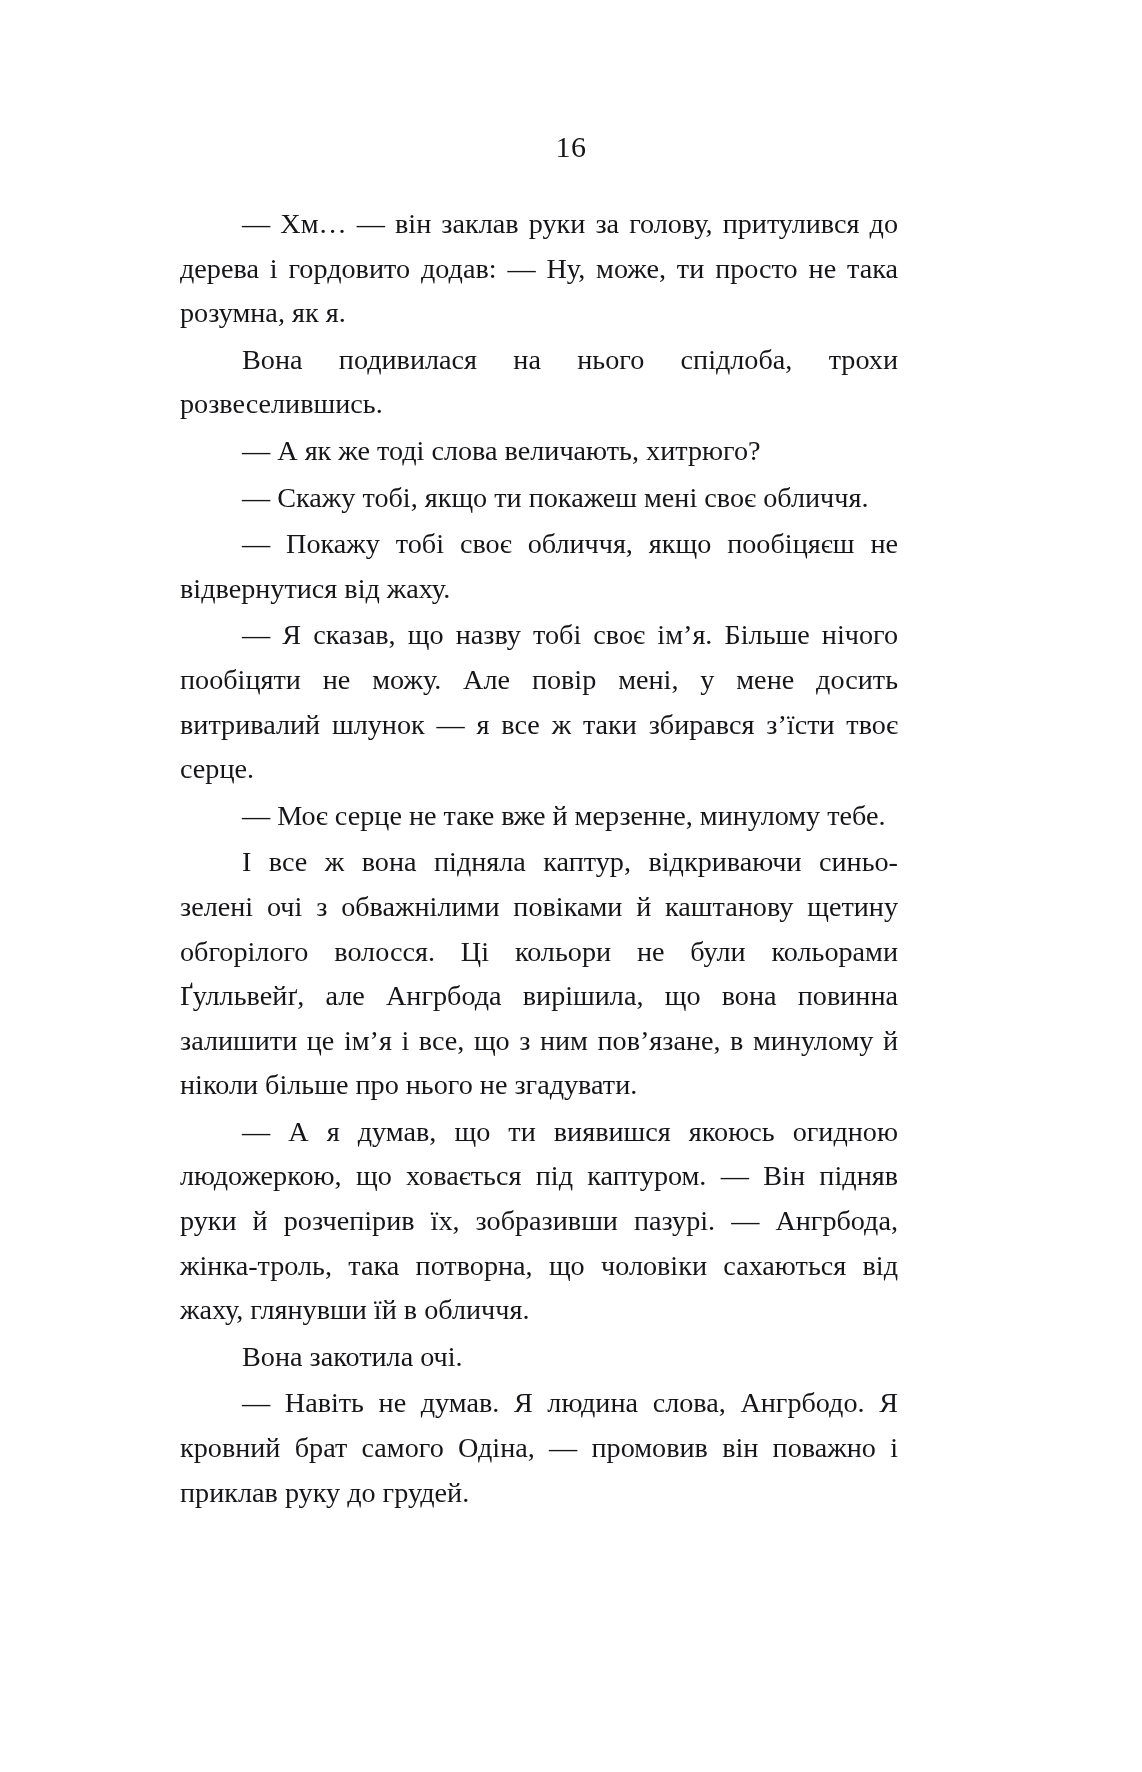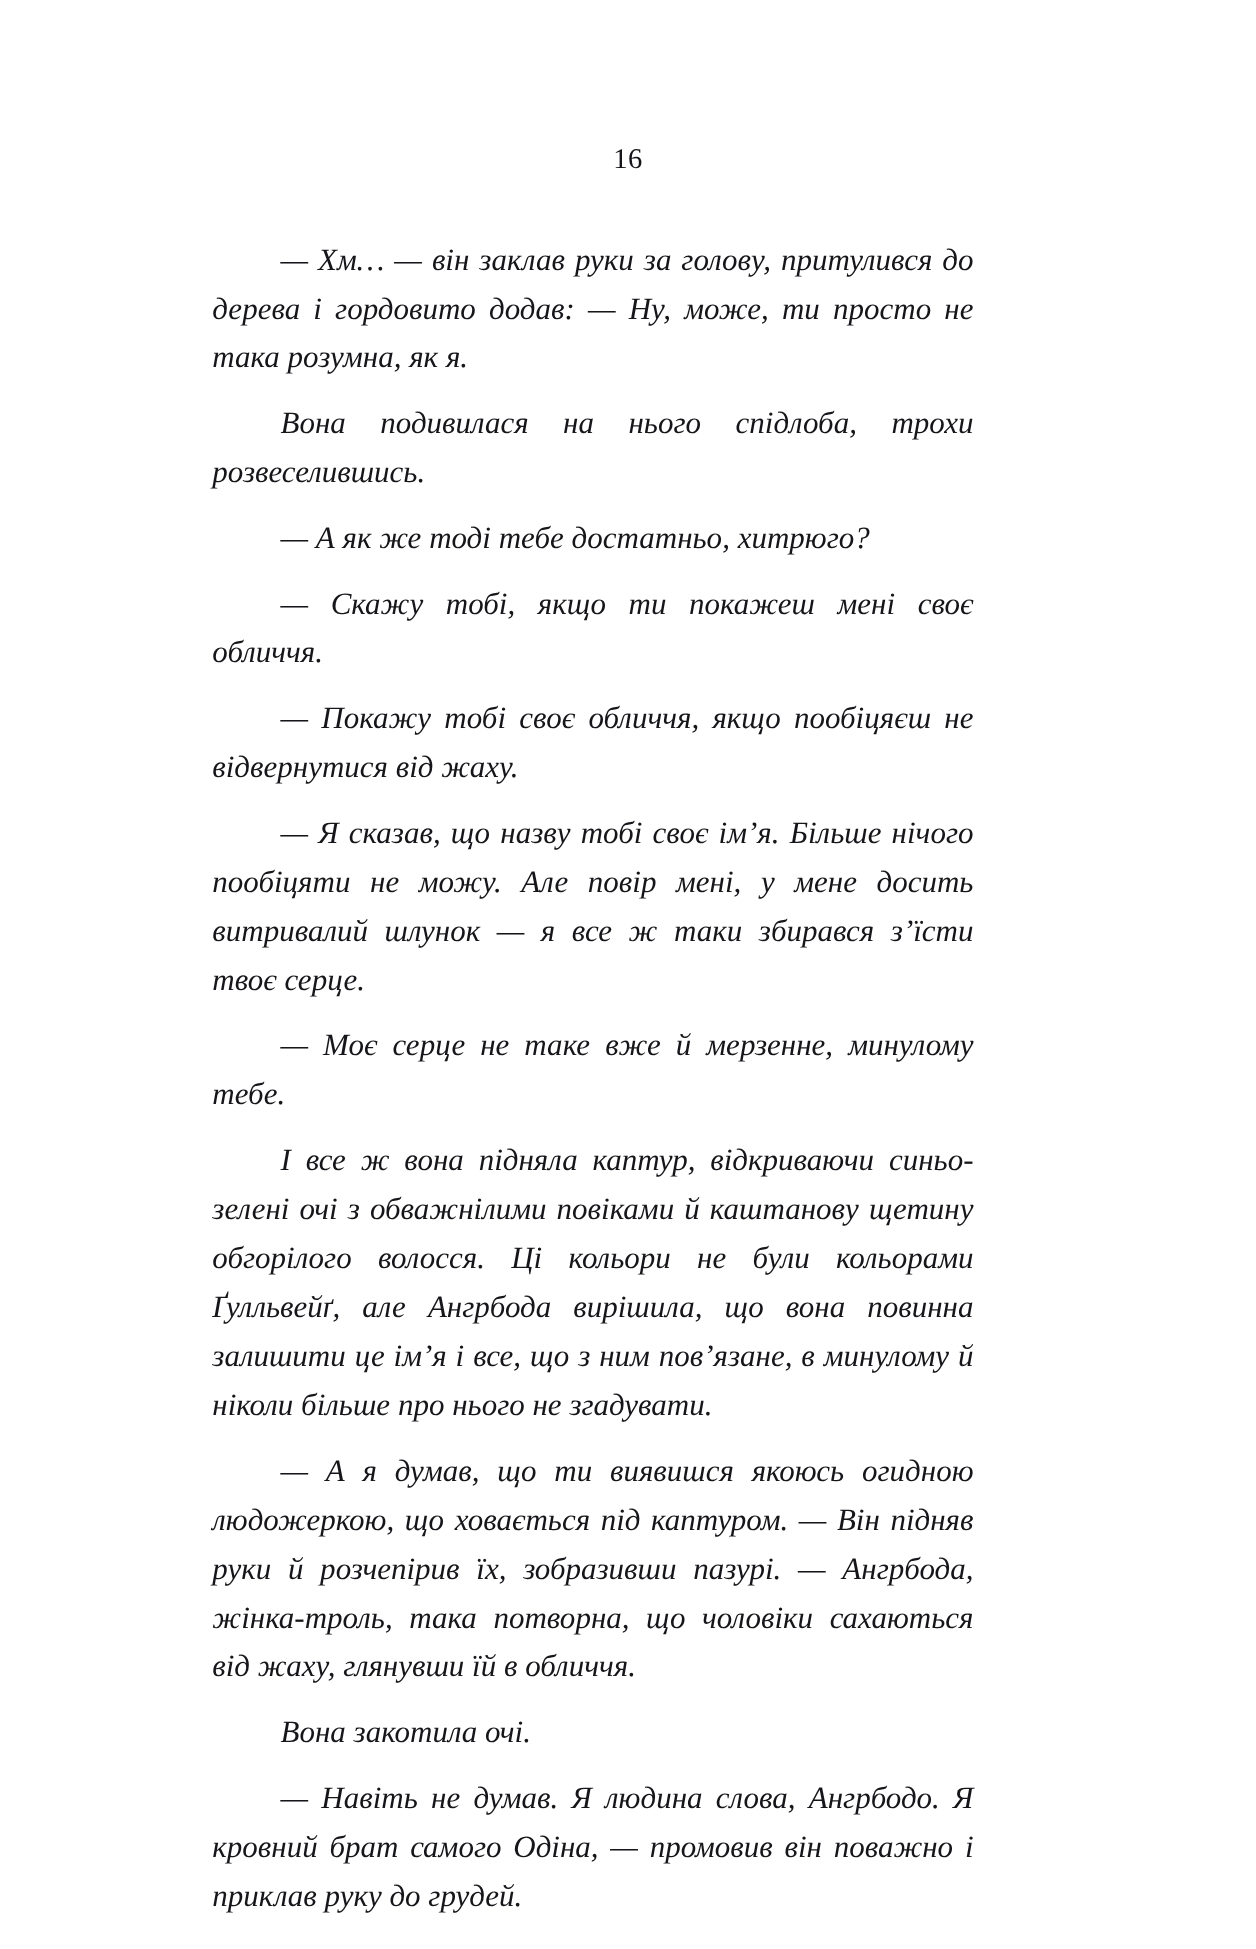--- a/index.html
+++ b/index.html
@@ -23,58 +23,57 @@
     background: #ffffff;
     box-sizing: border-box;
   }
 
   .folio {
     position: absolute;
     top: 130px;
     left: 0;
     width: 1142px;
     text-align: center;
-    font-size: 26px;
+    font-size: 30px;
     letter-spacing: 0.5px;
     color: #16161a;
   }
 
   .textblock {
     position: absolute;
     top: 200px;
     left: 178px;
     width: 722px;
     text-align: justify;
     text-justify: inter-word;
     font-size: 28.2px;
     line-height: 44.6px;
     color: #16161a;
     hyphens: manual;
     -webkit-hyphens: manual;
   }
 
   .textblock p {
-    margin: 15px;
+    margin: 2px;
     text-indent: 62px;
     text-align: justify;
-    font-style: italic;
   }
 
 </style>
 </head>
 <body>
 
 <div class="page">
 
   <div class="folio">16</div>
 
   <div class="textblock">
     <p>— Хм… — він заклав руки за голову, притулився до дерева і гордовито додав: — Ну, може, ти просто не така розумна, як я.</p>
     <p>Вона подивилася на нього спідлоба, трохи розвеселившись.</p>
-    <p>— А як же тоді тебе достатньо, хитрюго?</p>
+    <p>— А як же тоді слова величають, хитрюго?</p>
     <p>— Скажу тобі, якщо ти покажеш мені своє обличчя.</p>
     <p>— Покажу тобі своє обличчя, якщо пообіцяєш не відвернутися від жаху.</p>
     <p>— Я сказав, що назву тобі своє ім’я. Більше нічого пообіцяти не можу. Але повір мені, у мене досить витривалий шлунок — я все ж таки збирався з’їсти твоє серце.</p>
     <p>— Моє серце не таке вже й мерзенне, минулому тебе.</p>
     <p>І все ж вона підняла каптур, відкриваючи синьо-зелені очі з обважнілими повіками й каштанову щетину обгорілого волосся. Ці кольори не були кольорами Ґулльвейґ, але Ангрбода вирішила, що вона повинна залишити це ім’я і все, що з ним пов’язане, в минулому й ніколи більше про нього не згадувати.</p>
     <p>— А я думав, що ти виявишся якоюсь огидною людожеркою, що ховається під каптуром. — Він підняв руки й розчепірив їх, зобразивши пазурі. — Ангрбода, жінка-троль, така потворна, що чоловіки сахаються від жаху, глянувши їй в обличчя.</p>
     <p>Вона закотила очі.</p>
     <p>— Навіть не думав. Я людина слова, Ангрбодо. Я кровний брат самого Одіна, — промовив він поважно і приклав руку до грудей.</p>
   </div>
 

